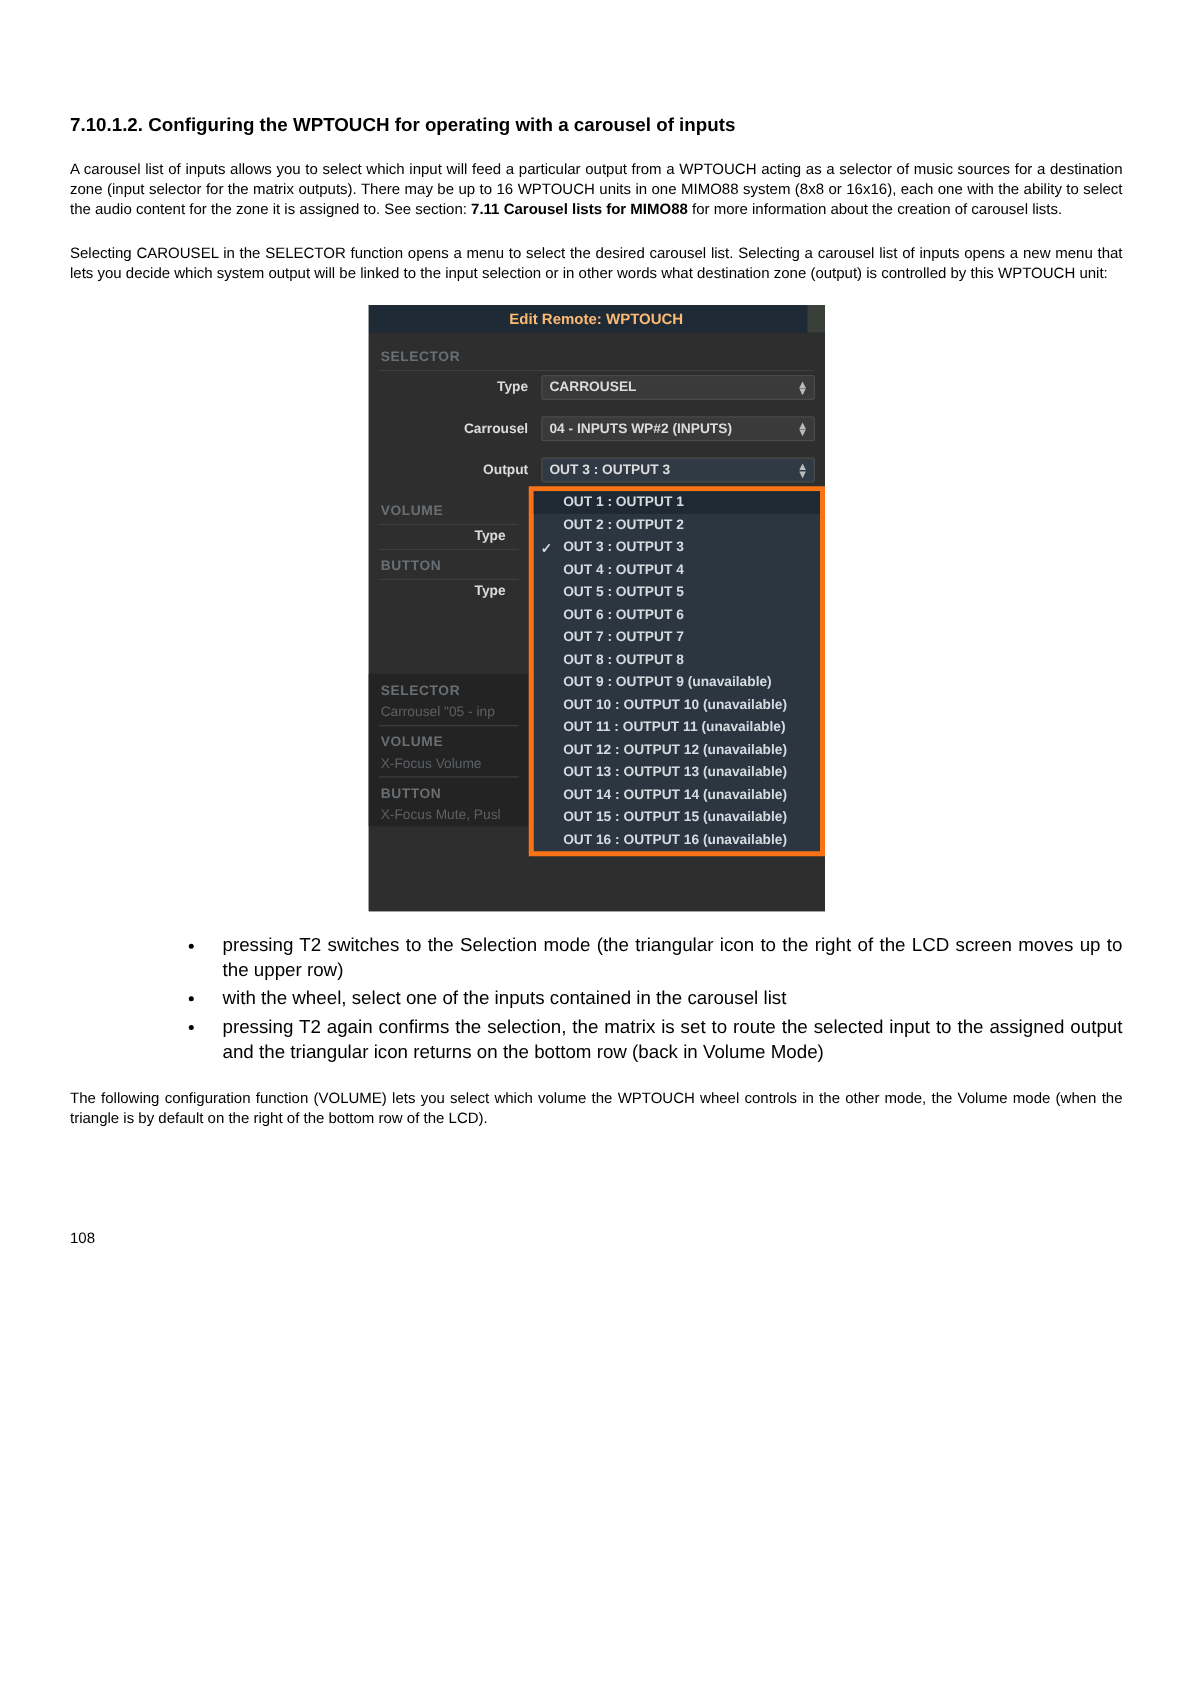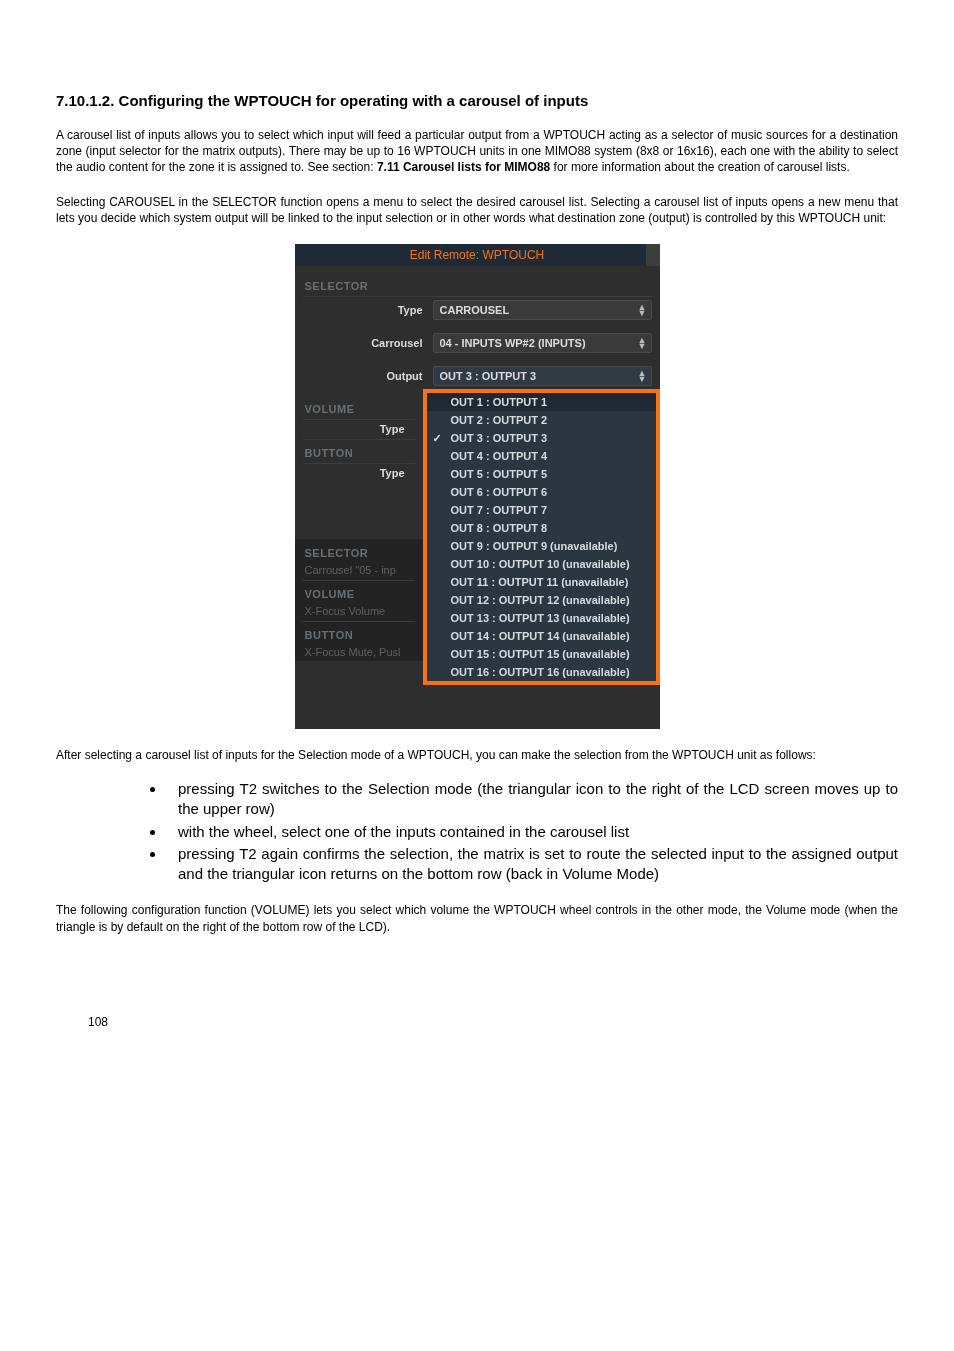--- a/index.html
+++ b/index.html
@@ -34,38 +34,37 @@
   ul.bullets li {
     font-size: 15px;
     line-height: 1.35;
     text-align: justify;
     padding-left: 12px;
     margin-bottom: 2px;
   }
   .page-num {
     font-size: 12px;
     margin-top: 80px;
-    margin-left: 32px;
   }
 
   
   .figure {
     width: 365px;
     margin: 0 auto 18px auto;
     background: #282828;
     color: #cfcfcf;
     font-family: "Segoe UI", Arial, sans-serif;
     font-size: 11px;
     position: relative;
   }
   .fig-titlebar {
     background: #1e2a35;
-    color: #f97316;
+    color: #fdba74;
     text-align: center;
-    font-weight: normal;
+    font-weight: bold;
     padding: 4px 0;
     position: relative;
     font-size: 12px;
   }
   .fig-titlebar .close {
     position: absolute;
     right: 0; top: 0; bottom: 0;
     width: 14px;
     background: #3a3f3a;
     display: flex; align-items: center; justify-content: center;
@@ -246,21 +245,20 @@
             <div class="dd-item">OUT 13 : OUTPUT 13 (unavailable)</div>
             <div class="dd-item">OUT 14 : OUTPUT 14 (unavailable)</div>
             <div class="dd-item">OUT 15 : OUTPUT 15 (unavailable)</div>
             <div class="dd-item">OUT 16 : OUTPUT 16 (unavailable)</div>
           </div>
       </div>
     </div>
   </div>
 
 
-  <div class="para nomargin">After selecting a carousel list of inputs for the Selection mode of a WPTOUCH, you can make the selection from the WPTOUCH unit as follows:</div>
   <ul class="bullets">
     <li>pressing T2 switches to the Selection mode (the triangular icon to the right of the LCD screen moves up to the upper row)</li>
     <li>with the wheel, select one of the inputs contained in the carousel list</li>
     <li>pressing T2 again confirms the selection, the matrix is set to route the selected input to the assigned output and the triangular icon returns on the bottom row (back in Volume Mode)</li>
   </ul>
 
   <div class="para">The following configuration function (VOLUME) lets you select which volume the WPTOUCH wheel controls in the other mode, the Volume mode (when the triangle is by default on the right of the bottom row of the LCD).</div>
 
   <div class="page-num">108</div>
 </div>

